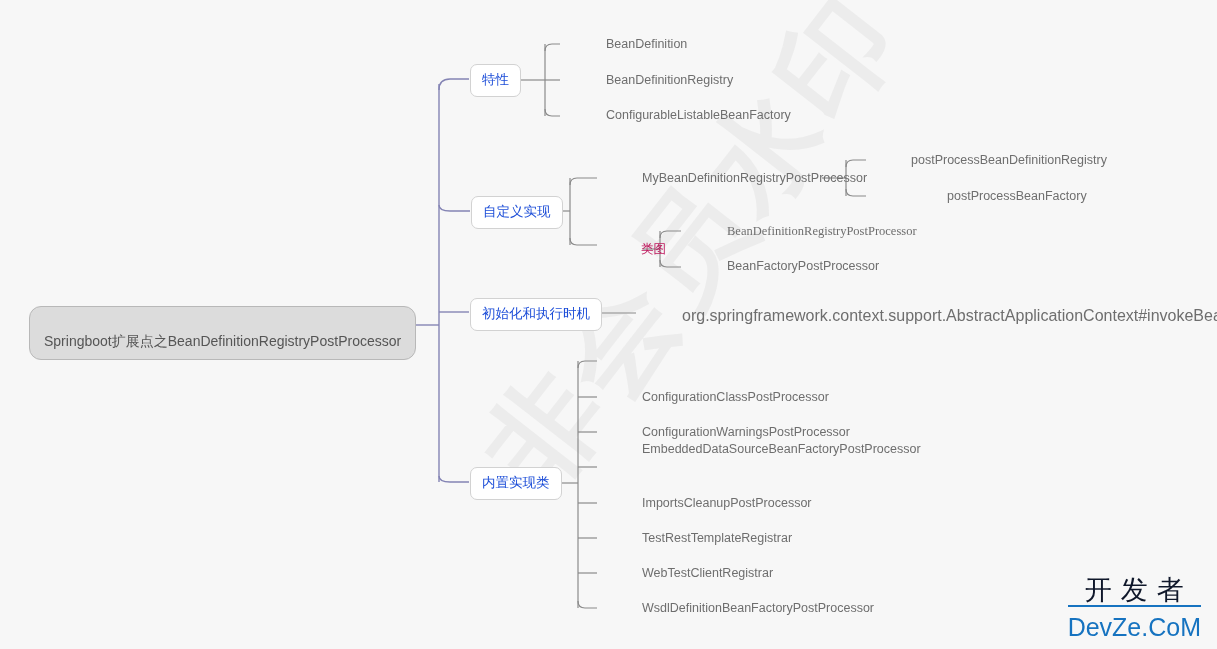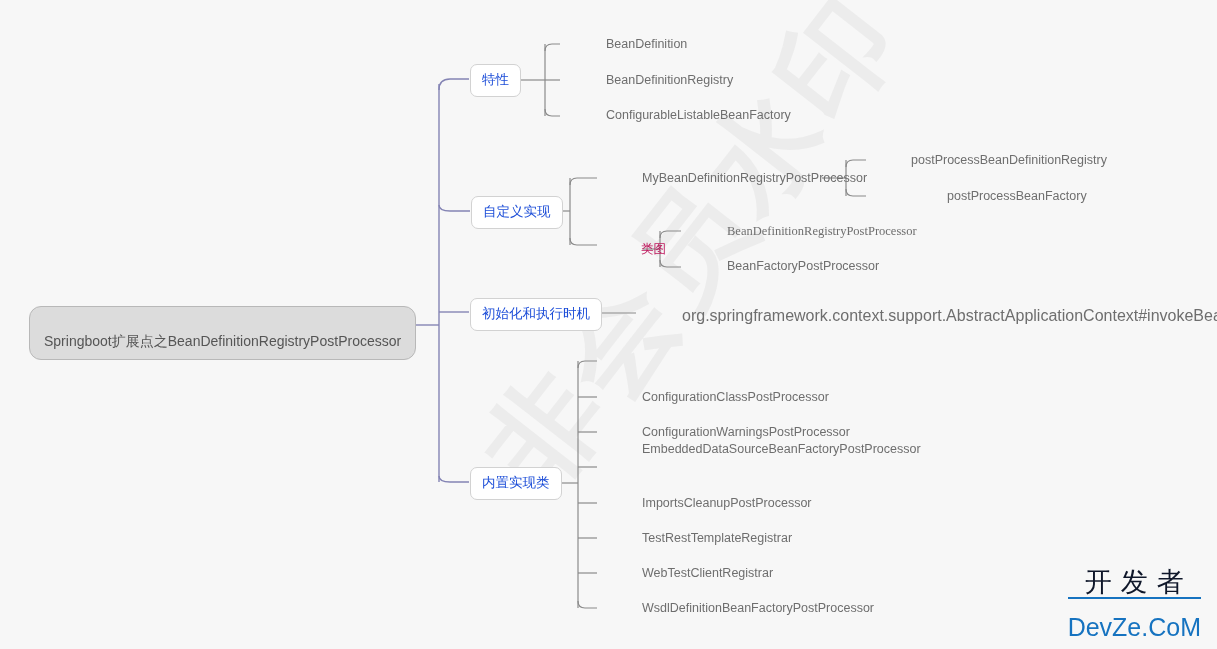--- a/index.html
+++ b/index.html
@@ -100,21 +100,21 @@
     font-size: 27px;
     letter-spacing: 9px;
     line-height: 30px;
     padding-left: 9px;
   }
   .logo .en {
     color: #1673c0;
     font-size: 25px;
     line-height: 27px;
     border-top: 2px solid #1673c0;
-    padding-top: 15px;
+    padding-top: 7px;
   }
 </style>
 </head>
 <body>
 
 <div id="mindmap">
 
   <div class="watermark">非会员水印</div>
 
   <svg class="connectors" viewBox="0 0 1217 649" xmlns="http://www.w3.org/2000/svg">

